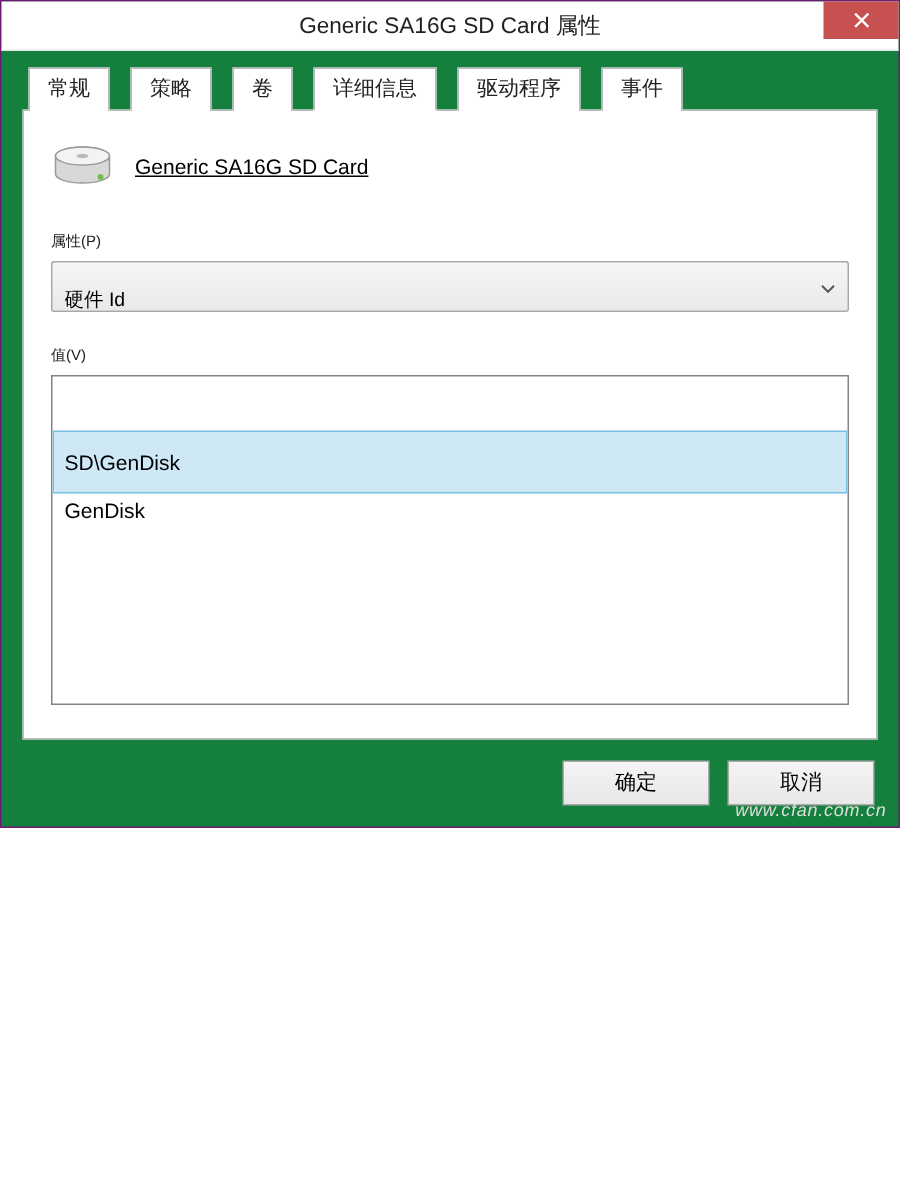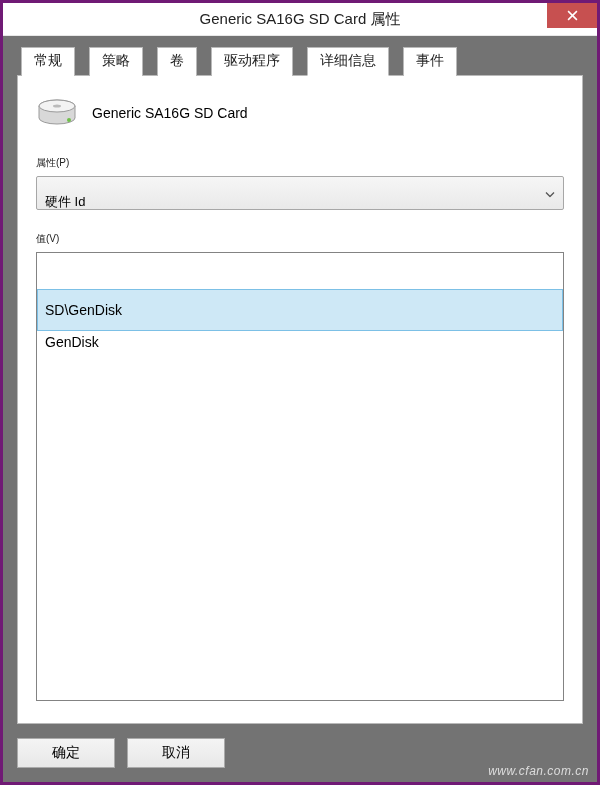--- a/index.html
+++ b/index.html
@@ -6,23 +6,23 @@
   body {
     font-family: "Microsoft YaHei", "Segoe UI", Tahoma, sans-serif;
     font-size: 13px;
     background: #fff;
     width: 600px;
     height: 785px;
     overflow: hidden;
   }
   .window {
     width: 600px;
-    height: 785px;
-    border: 3px solid #701a75;
-    background: #737373;
+    height: 552px;
+    border: 1px solid #701a75;
+    background: #15803d;
     position: relative;
   }
   .titlebar {
     height: 33px;
     background: #fff;
     display: flex;
     align-items: center;
     justify-content: center;
     position: relative;
     border-bottom: 1px solid #e8e8e8;
@@ -137,20 +137,21 @@
     cursor: default;
   }
   .list-item.selected {
     background: #cee8f6;
     border: 1px solid #7cc0e6;
     padding: 12px 7px;
     margin-top: 36px;
   }
   .button-row {
     display: flex;
+    justify-content: flex-end;
     gap: 12px;
     margin-top: 14px;
     padding-right: 2px;
   }
   .btn {
     min-width: 98px;
     height: 30px;
     border: 1px solid #aaa;
     background: linear-gradient(#f4f4f4,#e8e8e8);
     cursor: pointer;
@@ -182,38 +183,38 @@
       </svg>
     </div>
   </div>
 
   <div class="client">
 
     <div class="tabs">
       <div class="tab">常规</div>
       <div class="tab">策略</div>
       <div class="tab">卷</div>
+      <div class="tab active">详细信息</div>
       <div class="tab">驱动程序</div>
-      <div class="tab active">详细信息</div>
       <div class="tab">事件</div>
     </div>
 
     <div class="tab-panel">
 
       <div class="device-row">
         <div class="device-icon">
           <svg viewBox="0 0 42 30">
             <ellipse cx="21" cy="8" rx="18" ry="6" fill="#e8e8e8" stroke="#9a9a9a" stroke-width="1"></ellipse>
             <path d="M3 8 L3 20 A18 6 0 0 0 39 20 L39 8" fill="#d8d8d8" stroke="#9a9a9a" stroke-width="1"></path>
             <ellipse cx="21" cy="8" rx="18" ry="6" fill="#f3f3f3" stroke="#9a9a9a" stroke-width="1"></ellipse>
             <ellipse cx="21" cy="8" rx="4" ry="1.5" fill="#bbb"></ellipse>
             <circle cx="33" cy="22" r="2" fill="#6fbf4a"></circle>
           </svg>
         </div>
-        <span style="font-size:14px;">Generic SA16G SD Card</span>
+        <span style="font-size:14px;text-decoration:underline;">Generic SA16G SD Card</span>
       </div>
 
       <div class="field-label">属性(P)</div>
       <div class="dropdown">
         <span>硬件 Id</span>
         <span class="dropdown-arrow">
           <svg width="10" height="6" viewBox="0 0 10 6">
               <path d="M1 1 L5 5 L9 1" fill="none" stroke="#555" stroke-width="1.3"></path>
             </svg>
         </span>

